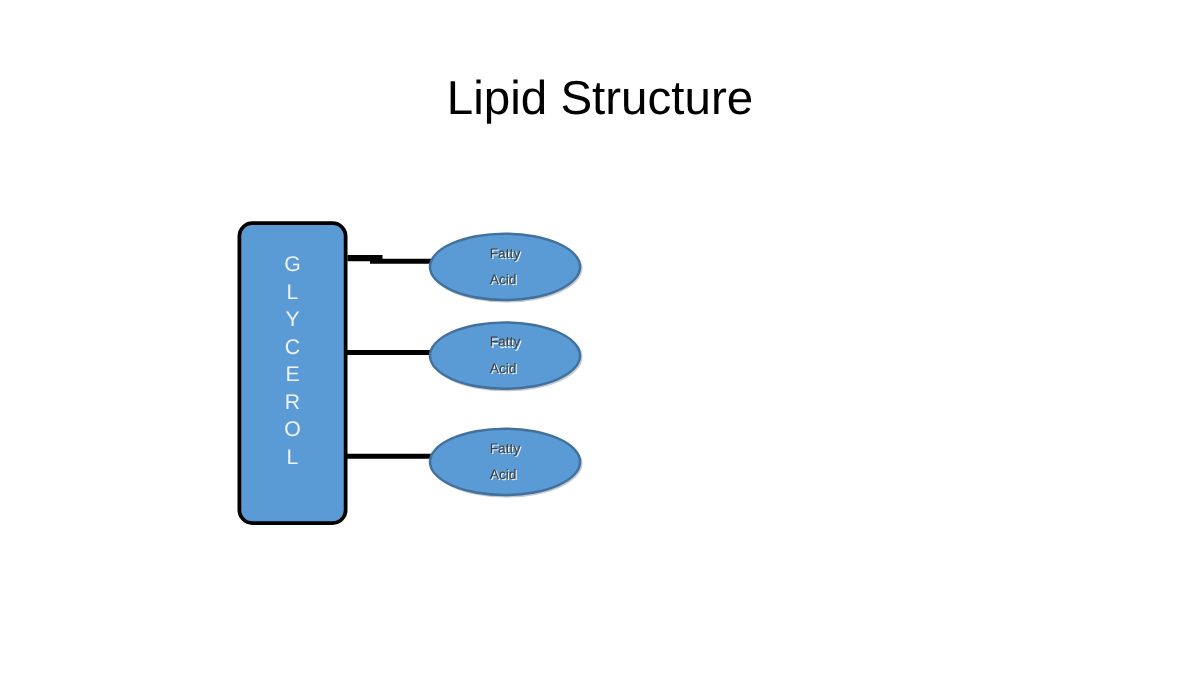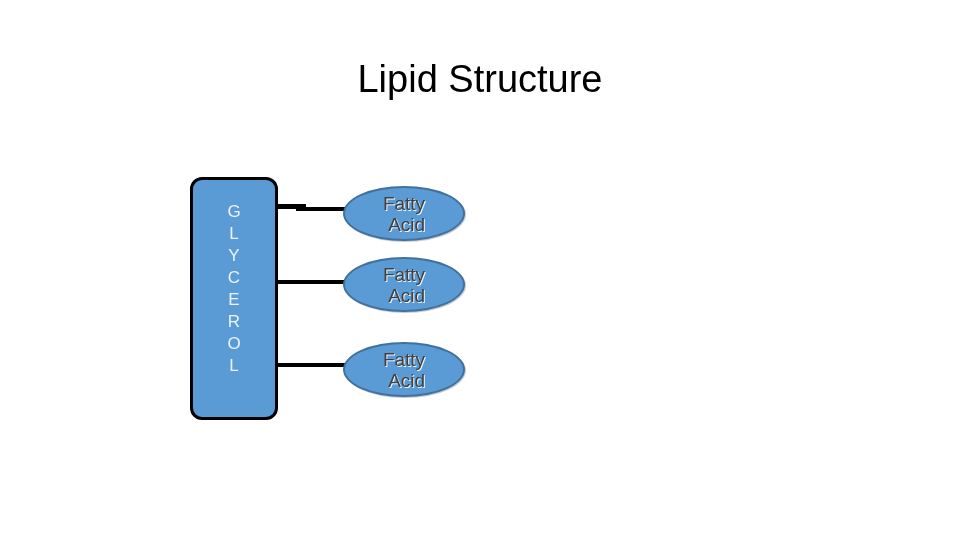--- a/index.html
+++ b/index.html
@@ -71,24 +71,24 @@
     border-radius: 50%;
     display: flex;
     align-items: center;
     justify-content: center;
     box-shadow: 1px 1px 0 rgba(90,100,120,0.35);
   }
   .fatty-ellipse.e1 { top: 186px; }
   .fatty-ellipse.e2 { top: 257px; }
   .fatty-ellipse.e3 { top: 342px; }
   .fatty-label {
-    font-size: 19px;
+    font-size: 11px;
     line-height: 21px;
     color: var(--ellipse-text, #404040);
-    text-align: right;
+    text-align: left;
     white-space: pre-line;
     text-shadow: 1px 1px 0 rgba(255,255,255,0.9);
   }
 </style>
 </head>
 <body>
 
 <div class="slide">
 
   <div class="slide-title">Lipid Structure</div>

